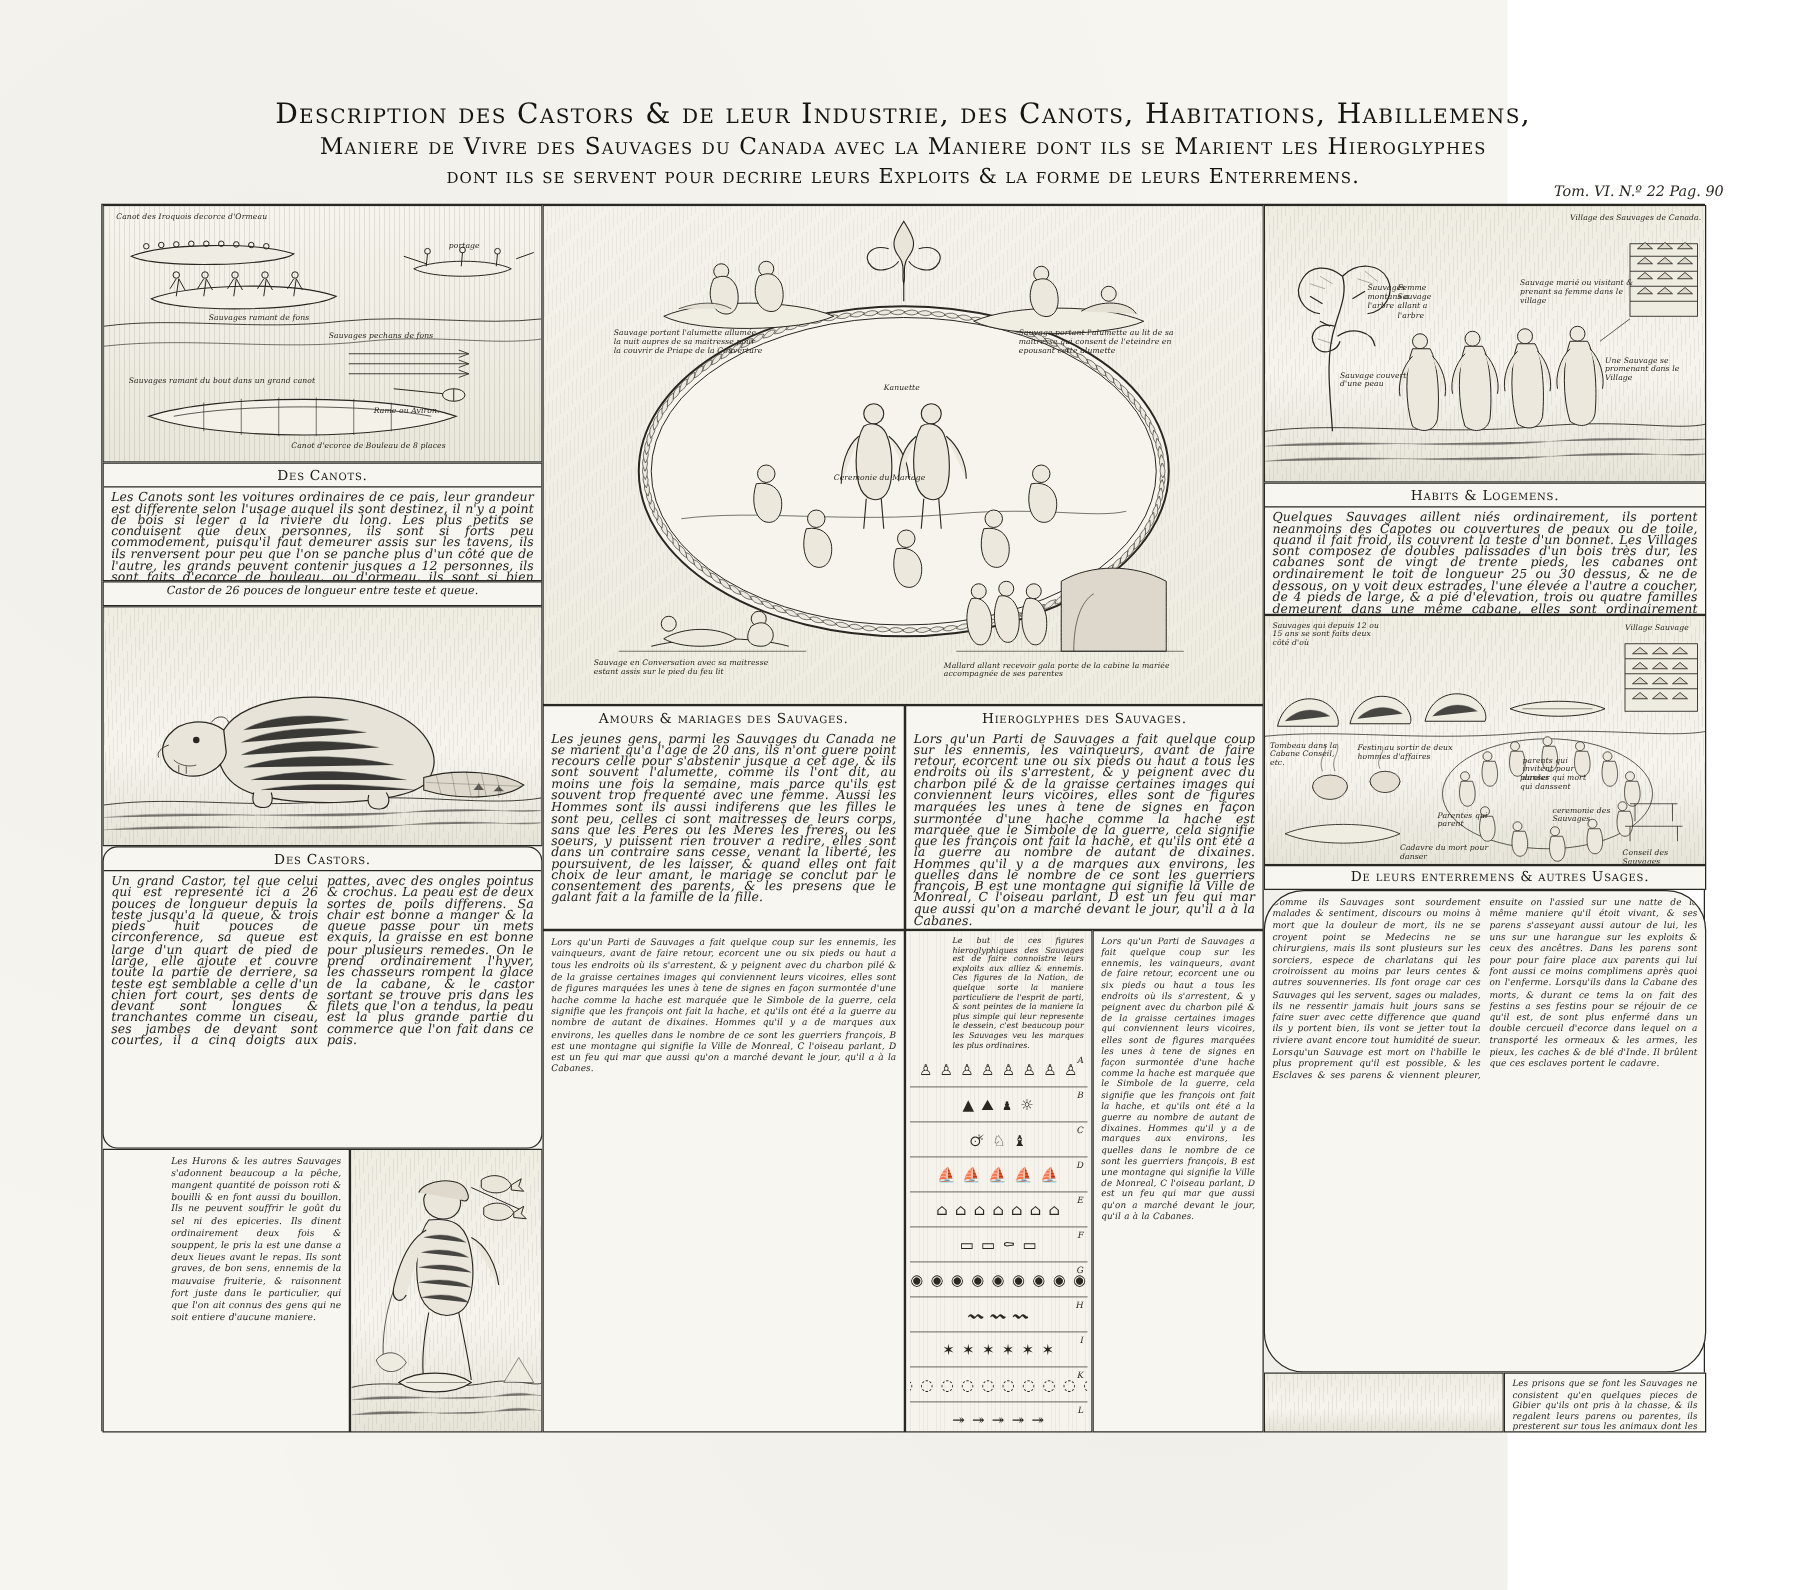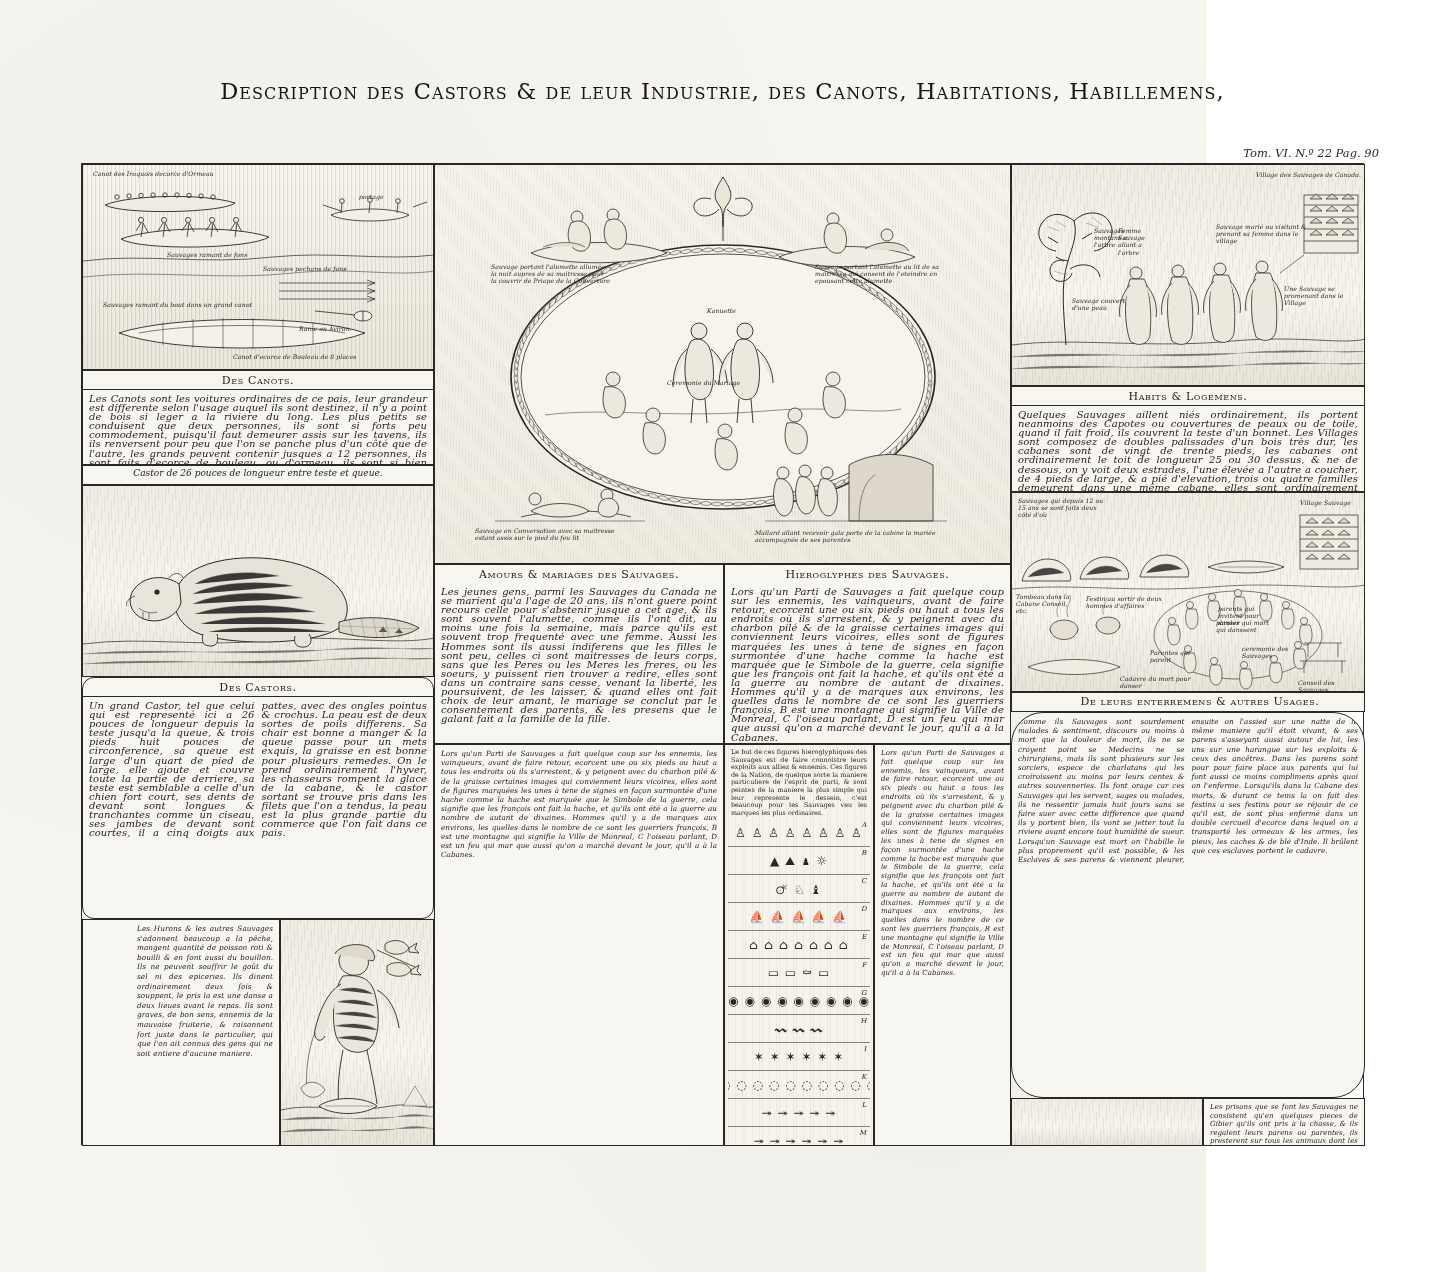--- a/index.html
+++ b/index.html
@@ -186,34 +186,38 @@
   }
   .glyph-row .lt {
     position: absolute;
     right: 2px;
     top: 2px;
     font-size: 7px;
     font-style: italic;
   }
   .glyph-note {
     font-family: "DejaVu Serif", serif;
+    font-style: italic;
     font-size: 6.4px;
     line-height: 7.6px;
     text-align: justify;
     color: #26231d;
     padding: 2px 3px;
+    margin-left: 31px;
   }
 </style>
 </head>
 <body>
 
 <div class="page">
 
   <div class="title-block">
     <div class="title-line l1">Description des Castors &amp; de leur Industrie, des Canots, Habitations, Habillemens,</div>
+    <div class="title-line l2">Maniere de Vivre des Sauvages du Canada avec la Maniere dont ils se Marient les Hieroglyphes</div>
+    <div class="title-line l3">dont ils se servent pour decrire leurs Exploits &amp; la forme de leurs Enterremens.</div>
     <div class="tome-ref">Tom. VI. N.º 22 Pag. 90</div>
   </div>
 
   <div class="frame">
 
     <div class="cell" style="left:0px; top:0px; width:352px; height:206px;">
       <div class="plate water">
         <svg width="352" height="206" viewBox="0 0 352 206">
 
           <path class="ink" d="M0,96 C60,88 120,100 190,92 C250,86 300,96 352,90" stroke-width="0.7"></path>

